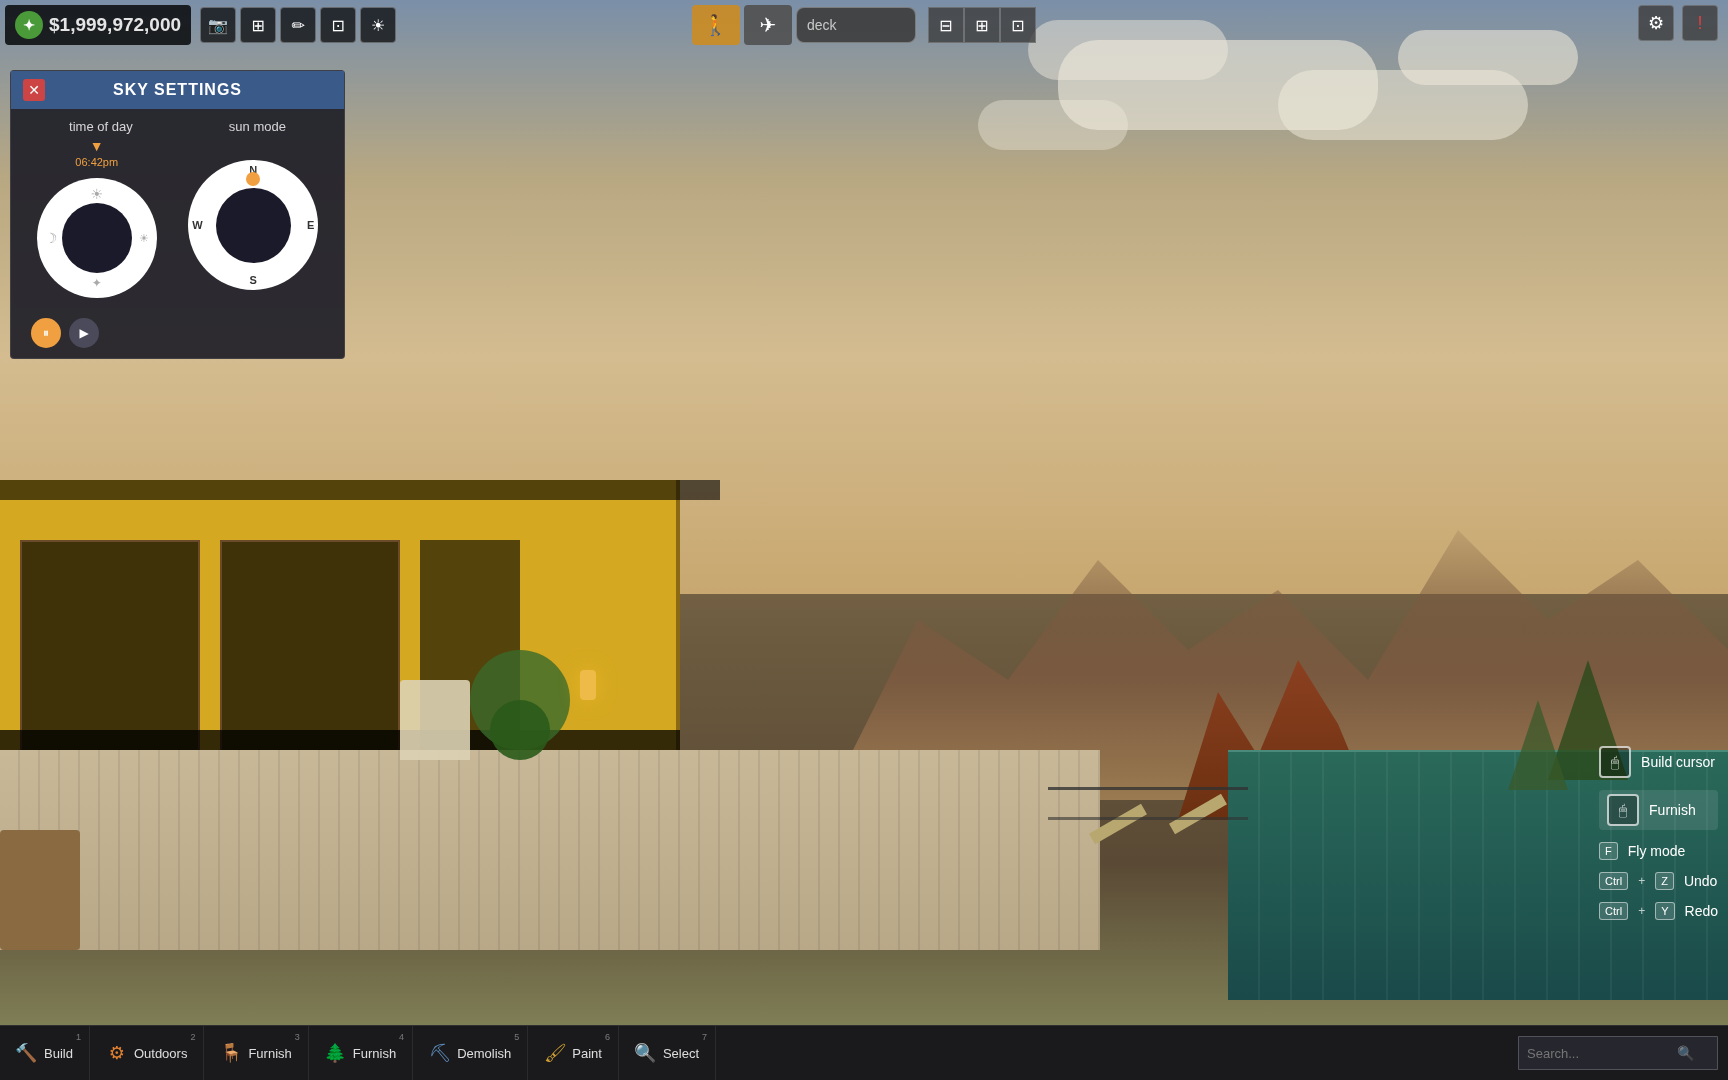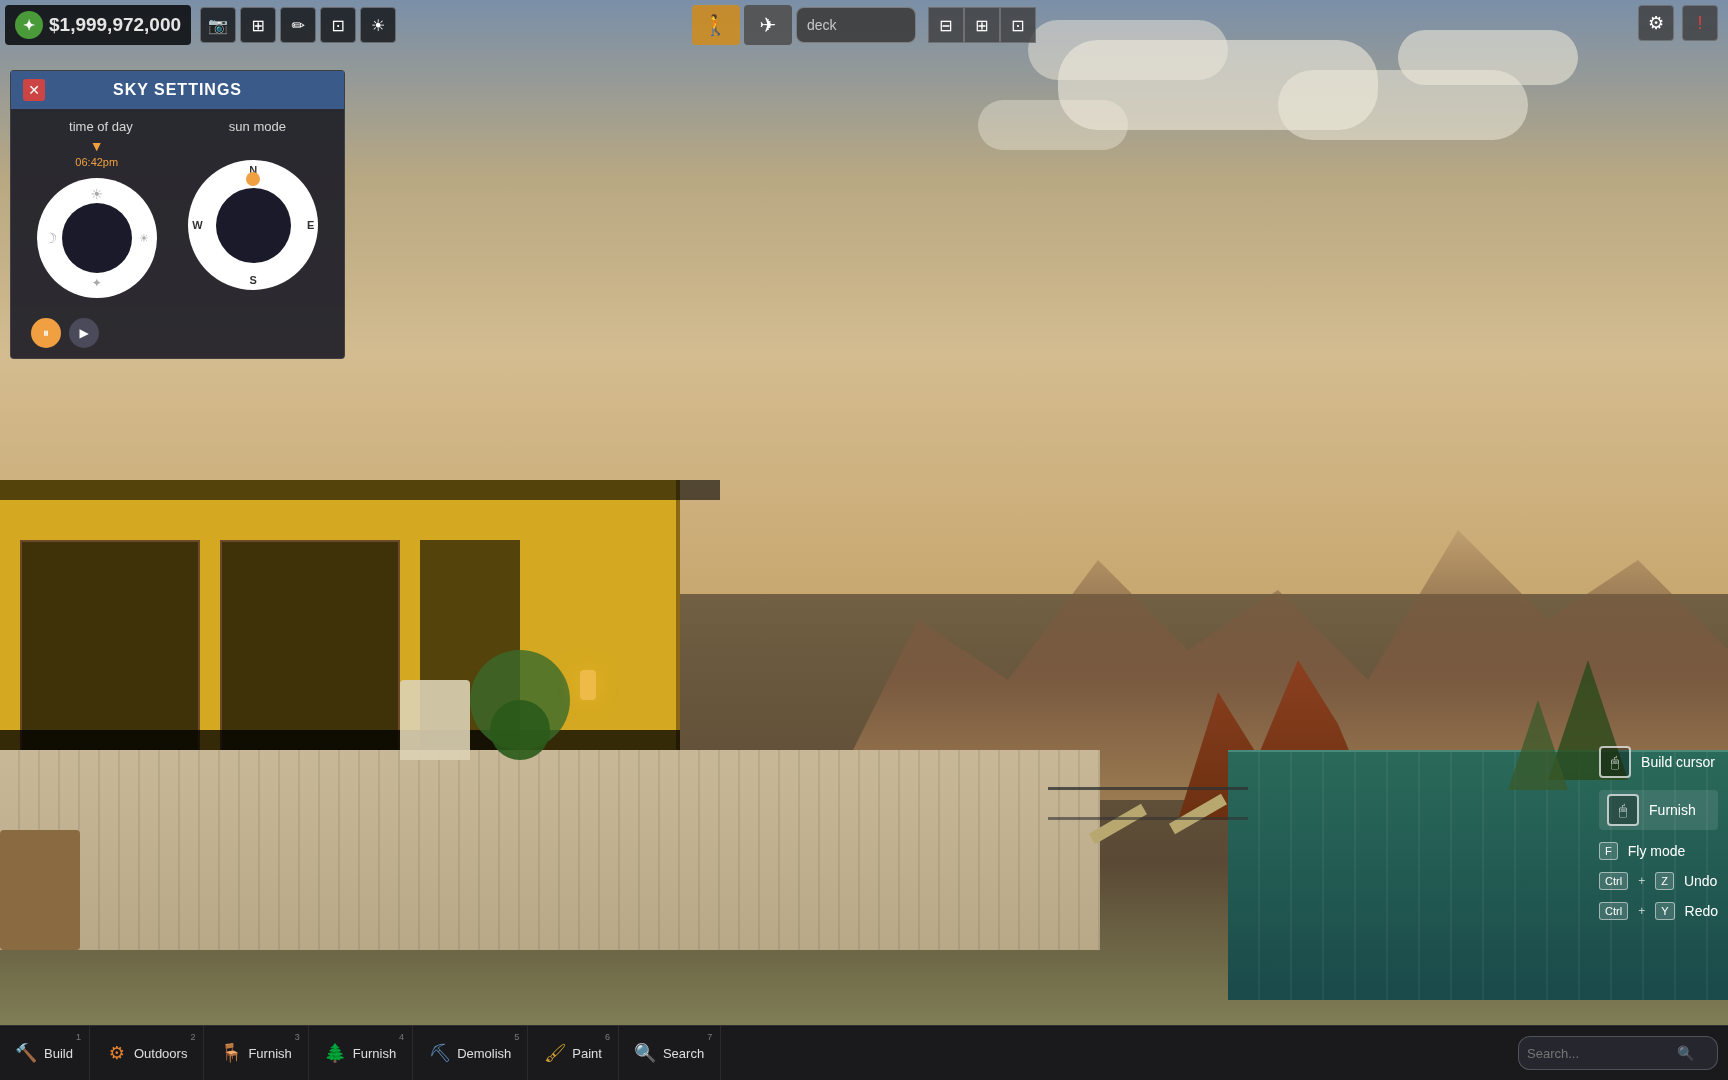--- a/index.html
+++ b/index.html
@@ -475,21 +475,21 @@
       justify-content: center;
     }
 
     #bottom-search {
       margin-left: auto;
       margin-right: 10px;
       display: flex;
       align-items: center;
       background: rgba(40,40,50,0.9);
       border: 1px solid rgba(255,255,255,0.2);
-      border-radius: 12px;
+      border-radius: 1px;
       padding: 0 8px;
       height: 34px;
       width: 200px;
     }
 
     #bottom-search input {
       background: transparent;
       border: none;
       outline: none;
       color: rgba(255,255,255,0.6);
@@ -714,21 +714,21 @@
   </div>
 
   <div class="bottom-tool">
     <span class="tool-colored-icon" style="color:#d0a030;font-size:18px;">🖌</span>
     <span>Paint</span>
     <span class="tool-number">6</span>
   </div>
 
   <div class="bottom-tool">
     <span class="tool-colored-icon" style="color:#8090a0;font-size:18px;">🔍</span>
-    <span>Search</span>
+    <span>Select</span>
     <span class="tool-number">7</span>
   </div>
 
   <div id="bottom-search">
     <input type="text" placeholder="Search..." style="">
     <span class="search-icon">🔍</span>
   </div>
 </div>
 
 </body></html>

